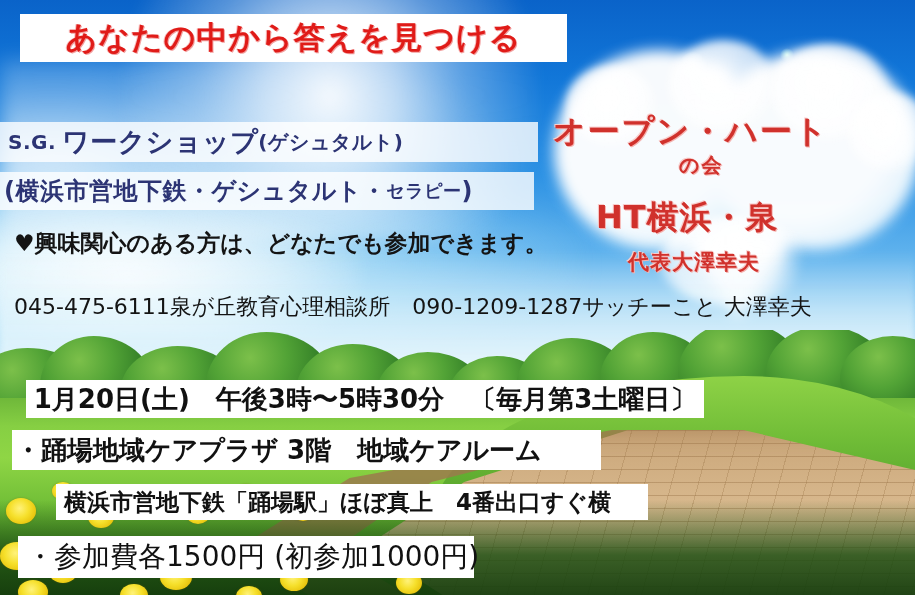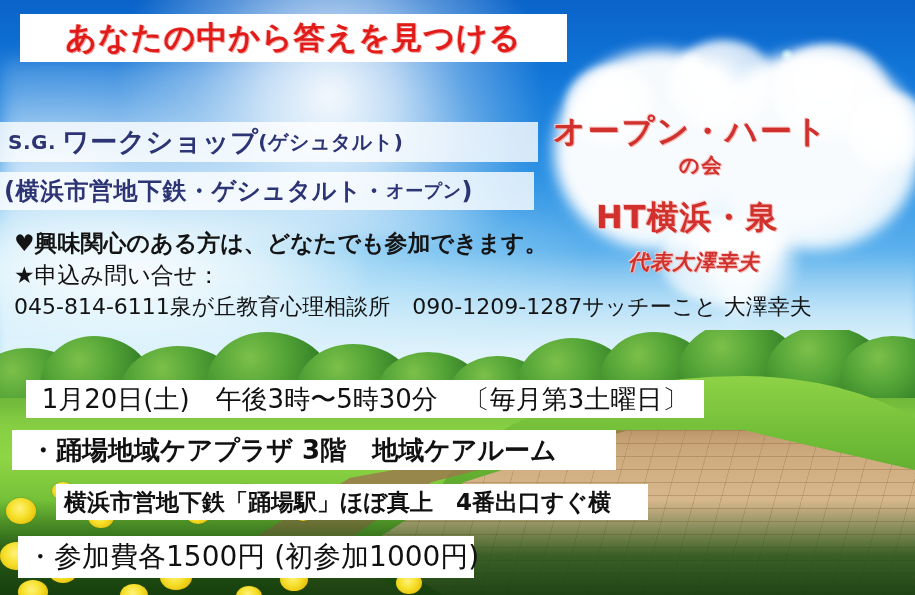--- a/index.html
+++ b/index.html
@@ -199,27 +199,27 @@
   #mail-line{left:14px;top:324px;font-size:21px;font-weight:normal;}
 
   
   .redtxt{
     position:absolute;white-space:nowrap;color:#d0312c;font-weight:bold;
     text-shadow:1px 1px 0 #f5b3b0, -1px -1px 0 #f8cecd;
   }
   #oh-line1{left:553px;top:110px;font-size:32px;letter-spacing:2px;}
   #oh-line2{left:679px;top:152px;font-size:20px;letter-spacing:2px;}
   #oh-line3{left:596px;top:196px;font-size:32px;letter-spacing:1px;}
-  #oh-line4{left:628px;top:248px;font-size:21px;letter-spacing:1px;font-style:italic;}
+  #oh-line4{left:628px;top:248px;font-size:21px;letter-spacing:1px;}
 
   
   #date-banner{left:26px;top:380px;width:678px;height:38px;justify-content:center;}
-  #date-banner .t{color:#111;font-weight:normal;font-size:26px;letter-spacing:0px;}
-
-  #venue-banner{left:12px;top:430px;width:586px;height:40px;padding-left:18px;}
+  #date-banner .t{color:#111;font-weight:bold;font-size:26px;letter-spacing:0px;}
+
+  #venue-banner{left:12px;top:430px;width:586px;height:40px;padding-left:3px;}
   #venue-banner .t{color:#111;font-weight:bold;font-size:26px;}
 
   #station-banner{left:56px;top:484px;width:584px;height:36px;padding-left:8px;}
   #station-banner .t{color:#111;font-weight:bold;font-size:23px;}
 
   #fee-banner{left:18px;top:536px;width:448px;height:42px;padding-left:8px;}
   #fee-banner .t{color:#111;font-weight:normal;font-size:28px;}
 </style>
 </head>
 <body>
@@ -306,27 +306,26 @@
 
   <div class="band" id="sg-line">
     <span class="t small">S.G.</span>
     <span class="t" style="padding-left:6px;">ワークショップ</span>
     <span class="t small">(ゲシュタルト)</span>
   </div>
 
   <div class="band" id="spiritual-line">
     <span class="t">(</span>
     <span class="t">横浜市営地下鉄・ゲシュタルト・</span>
-    <span class="t small">オープン</span>
+    <span class="t small">セラピー</span>
     <span class="t">)</span>
   </div>
 
   <div class="plain" id="interest-line">♥興味関心のある方は、どなたでも参加できます。</div>
-  <div class="plain" id="apply-line">★申込み問い合せ：</div>
-  <div class="plain" id="contact-line">045-814-6111泉が丘教育心理相談所　090-1209-1287サッチーこと 大澤幸夫</div>
+  <div class="plain" id="contact-line">045-475-6111泉が丘教育心理相談所　090-1209-1287サッチーこと 大澤幸夫</div>
 
   <div class="redtxt" id="oh-line1">オープン・ハート</div>
   <div class="redtxt" id="oh-line2">の会</div>
   <div class="redtxt" id="oh-line3">HT横浜・泉</div>
   <div class="redtxt" id="oh-line4">代表大澤幸夫</div>
 
   <div class="banner" id="date-banner">
     <span class="t">1月20日(土)　午後3時〜5時30分　〔毎月第3土曜日〕</span>
   </div>
   <div class="banner" id="venue-banner">

